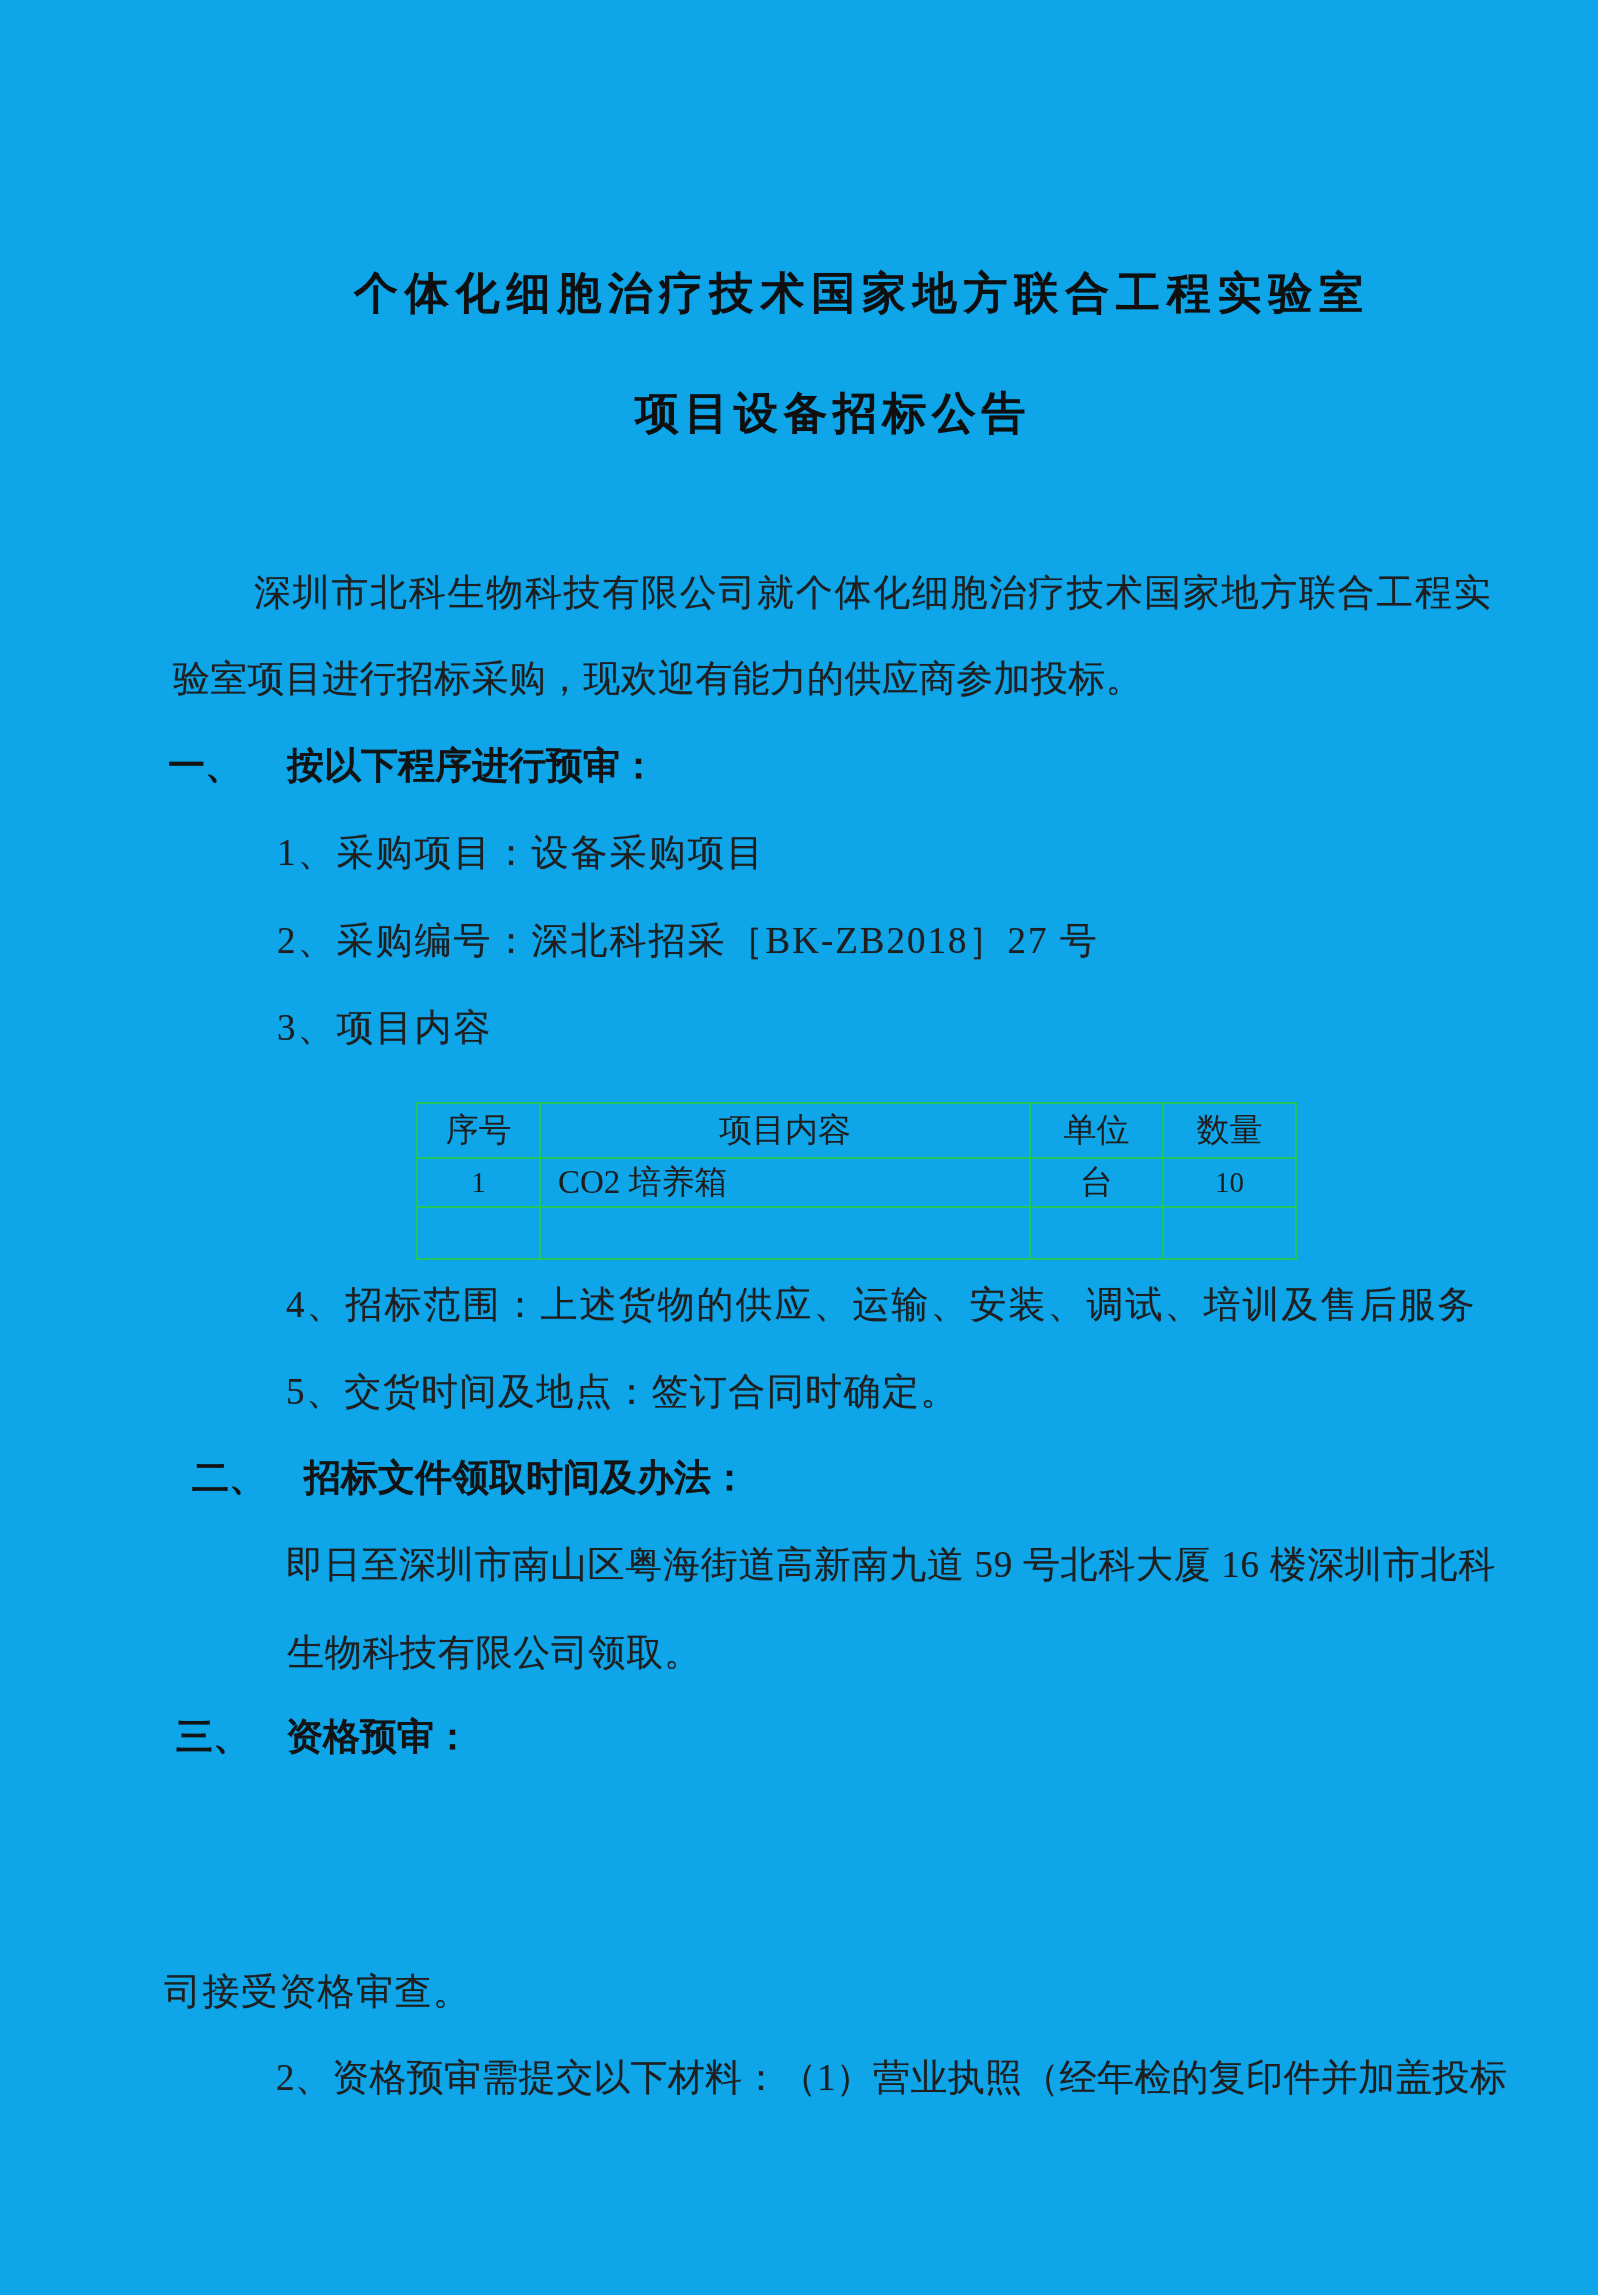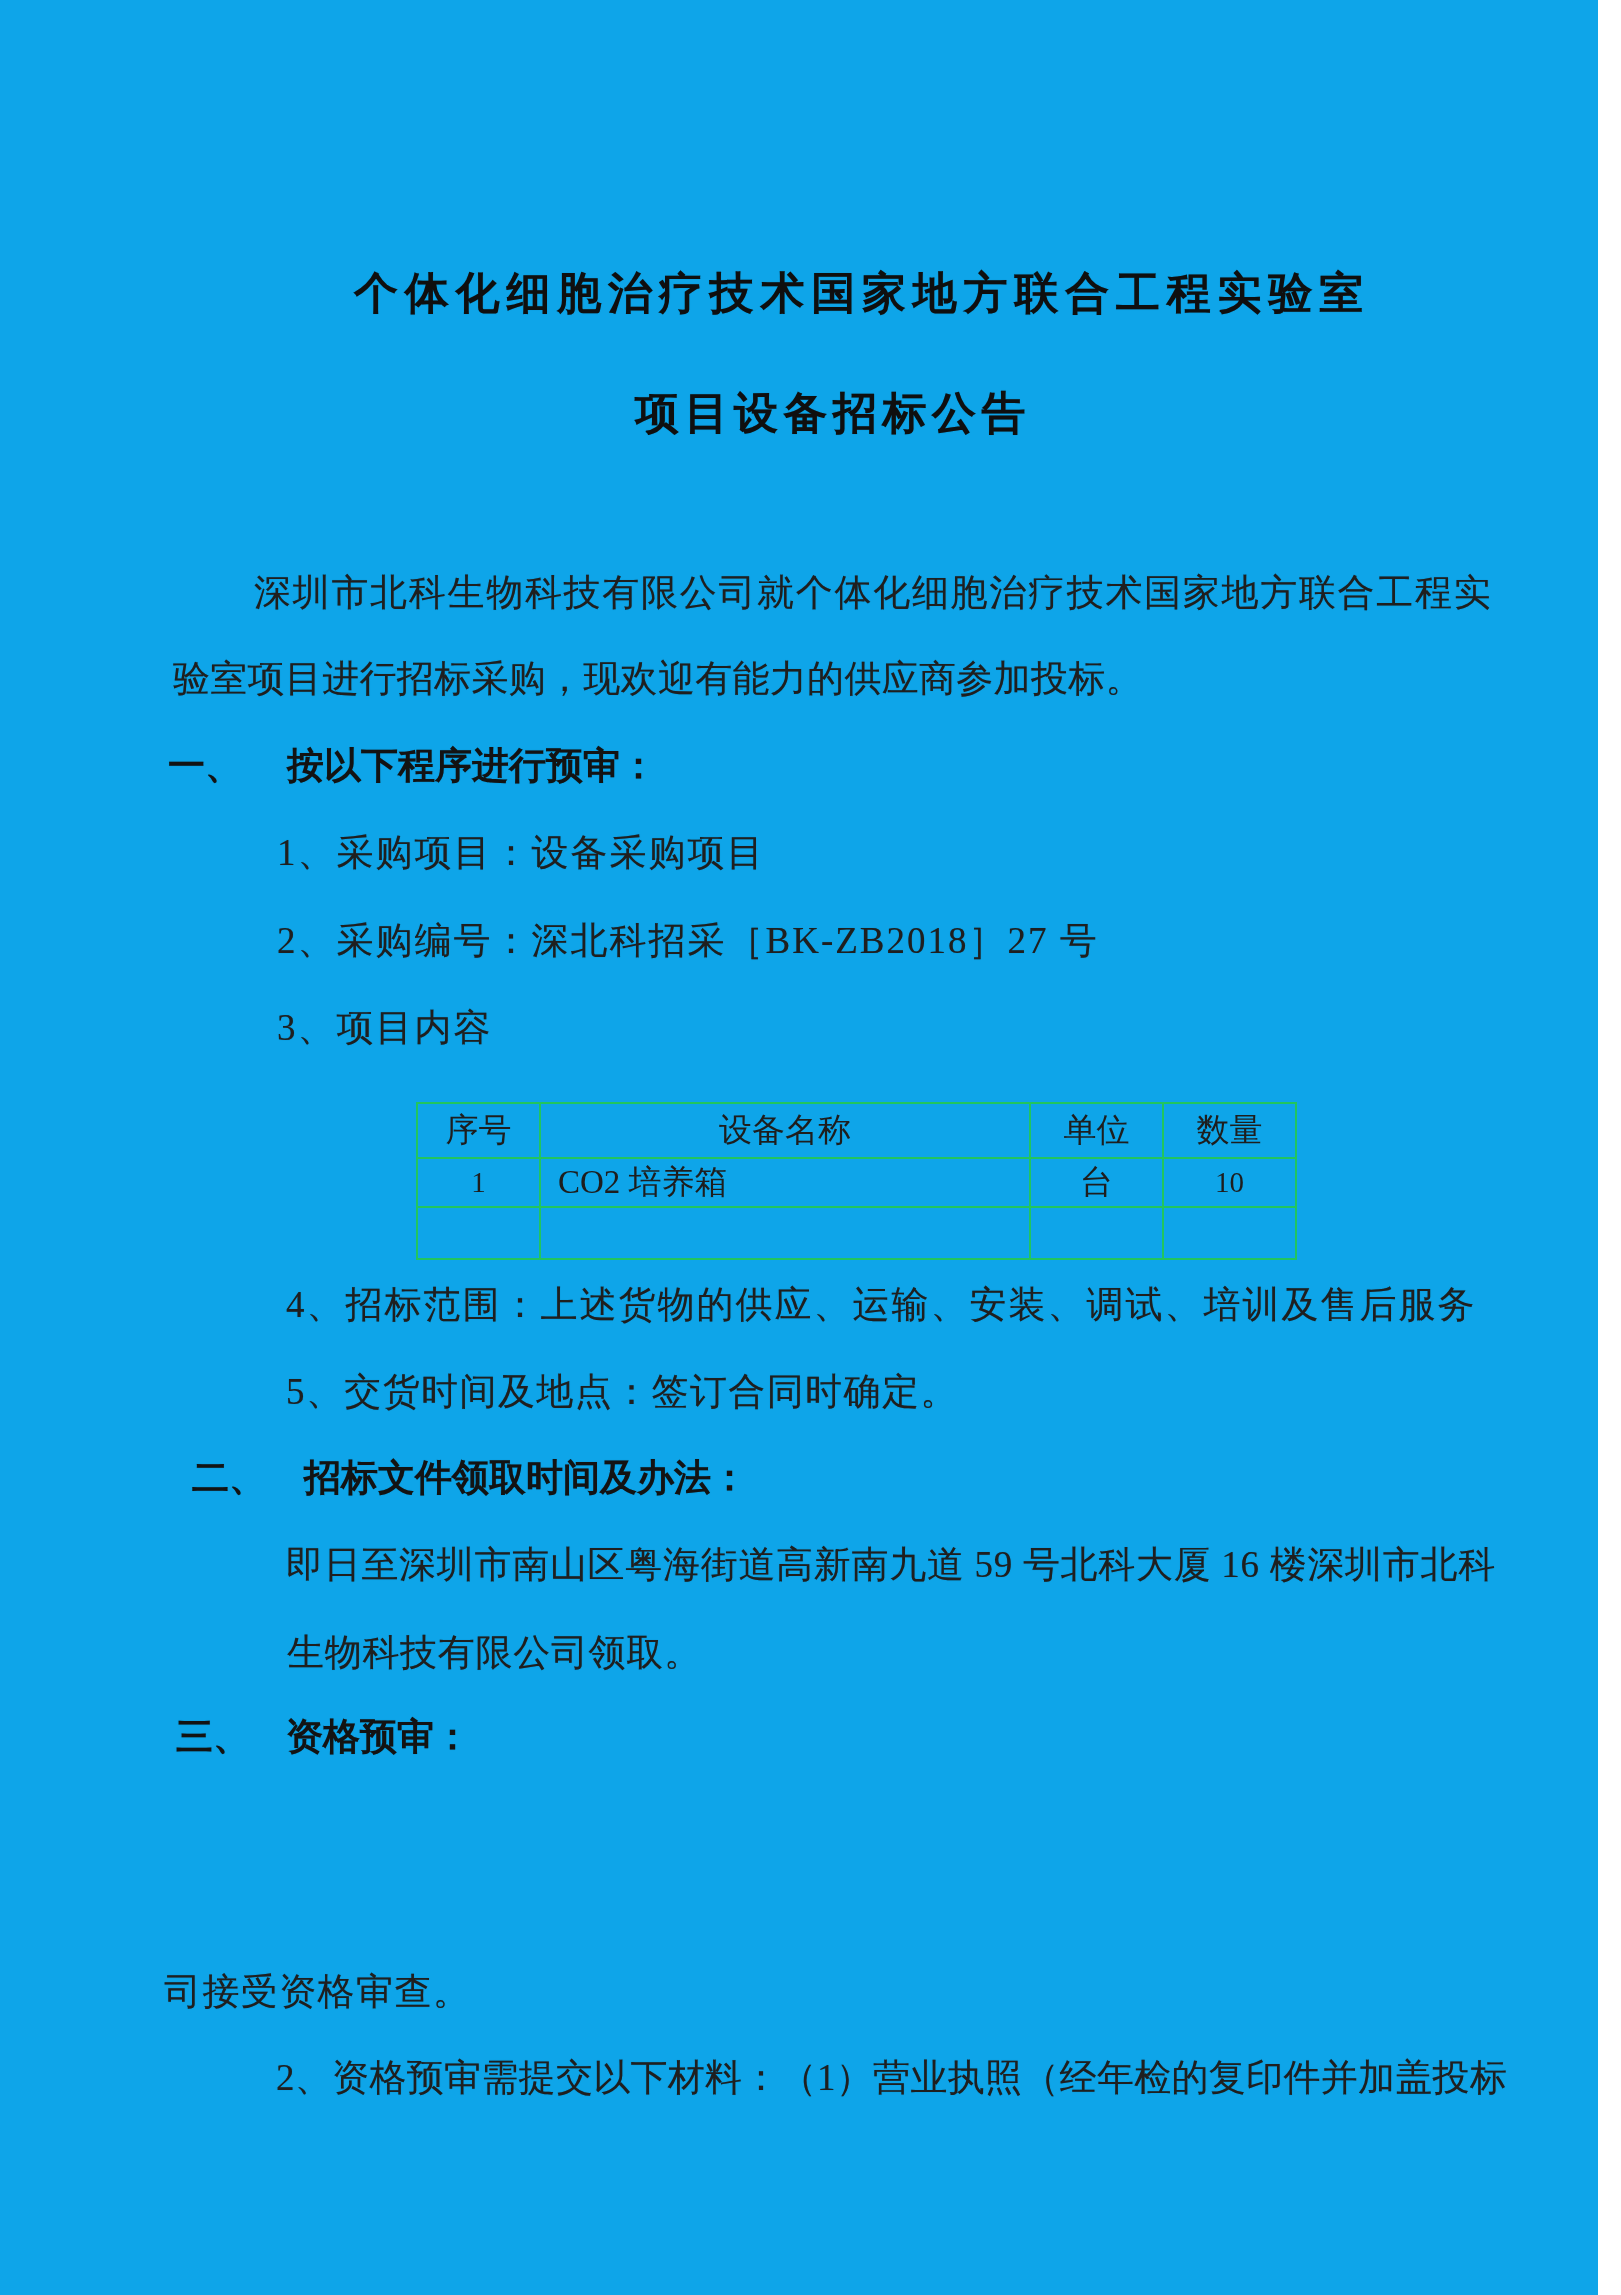--- a/index.html
+++ b/index.html
@@ -69,21 +69,21 @@
   <table class="eq-table">
     <colgroup>
       <col style="width:123px">
         <col style="width:490px">
         <col style="width:133px">
         <col style="width:133px">
     </colgroup>
     <tbody>
         <tr style="height:55px">
       <td>序号</td>
-      <td>设备名称</td>
+      <td>项目内容</td>
       <td>单位</td>
       <td>数量</td>
     </tr>
     <tr style="height:49px">
       <td class="digit">1</td>
       <td class="name-cell">CO2 培养箱</td>
       <td>台</td>
       <td class="digit">10</td>
     </tr>
     <tr style="height:52px">

